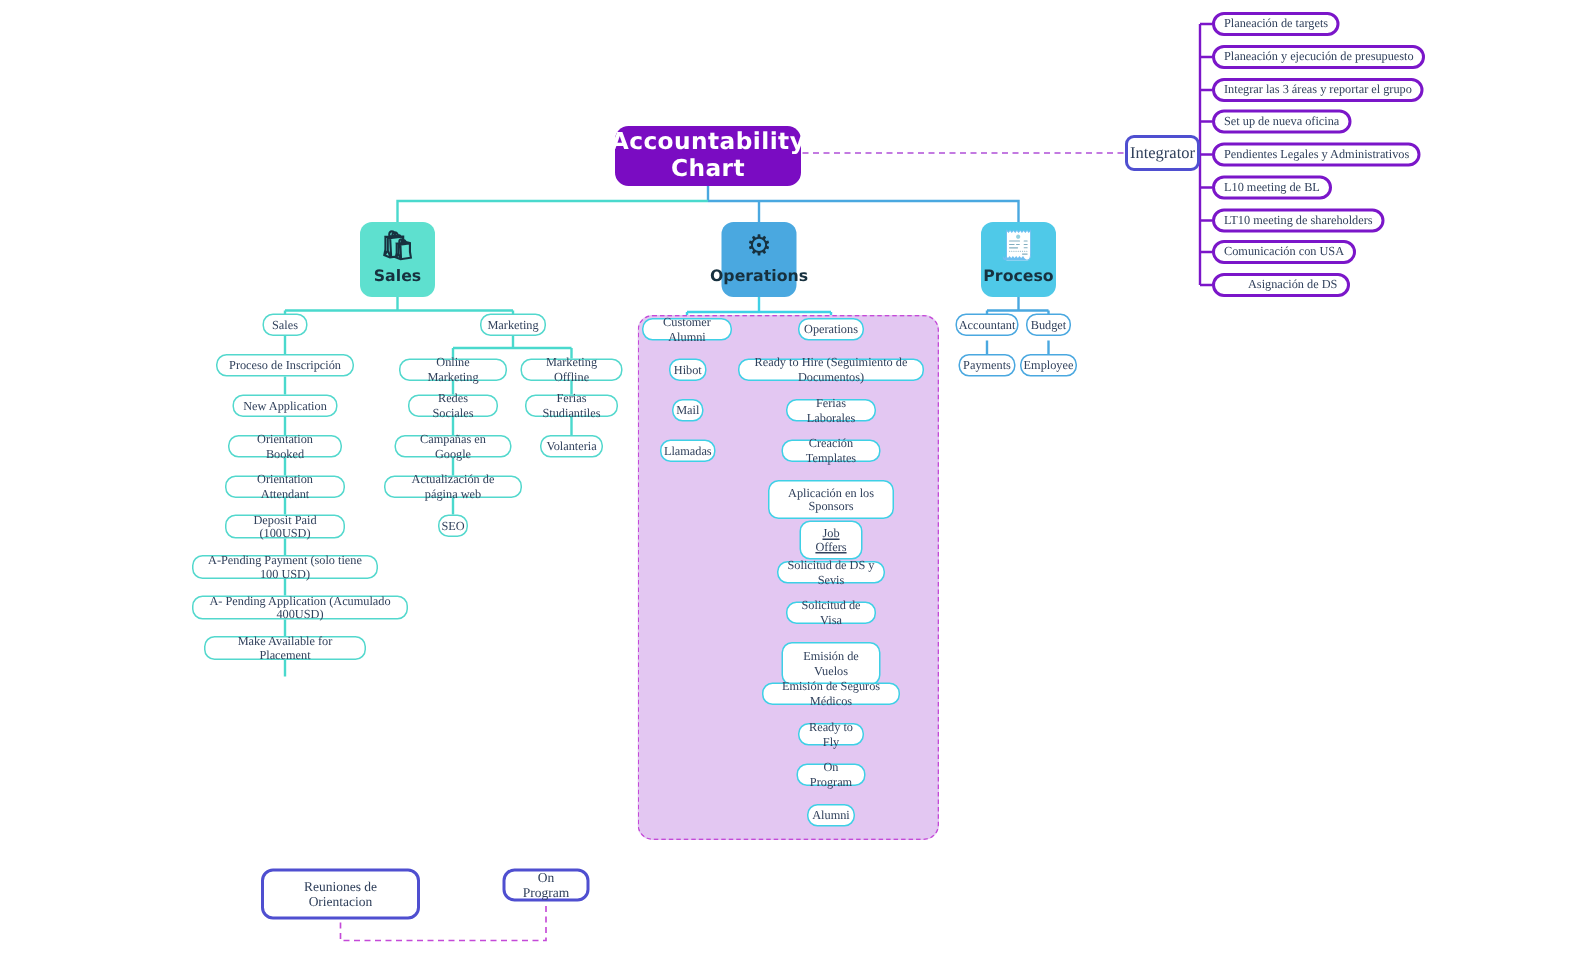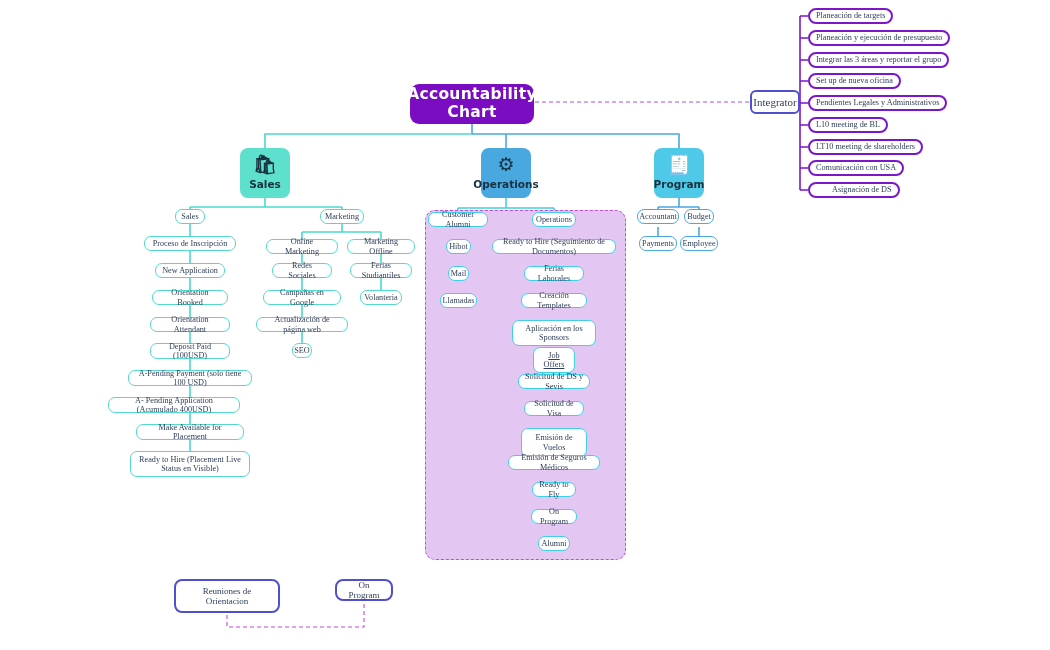--- a/index.html
+++ b/index.html
@@ -122,21 +122,21 @@
   <div class="node head" style="left:240px;top:148px;width:50px;height:50px;background:#5ee0cf;">
     <span class="emoji">🛍</span>
     <span>Sales</span>
   </div>
   <div class="node head" style="left:481px;top:148px;width:50px;height:50px;background:#4aa8e0;">
     <span class="emoji">⚙</span>
     <span>Operations</span>
   </div>
   <div class="node head" style="left:654px;top:148px;width:50px;height:50px;background:#4fc9e8;">
     <span class="emoji">🧾</span>
-    <span>Program</span>
+    <span>Proceso</span>
   </div>
 
   <div class="node pill" style="left:175px;top:209px;width:30px;height:15px;">
       <span>Sales</span>
     </div>
   <div class="node pill" style="left:144px;top:236px;width:92px;height:15px;">
       <span>Proceso de Inscripción</span>
     </div>
   <div class="node pill" style="left:155px;top:263px;width:70px;height:15px;">
       <span>New Application</span>
@@ -146,29 +146,26 @@
     </div>
   <div class="node pill" style="left:150px;top:317px;width:80px;height:15px;">
       <span>Orientation Attendant</span>
     </div>
   <div class="node pill" style="left:150px;top:343px;width:80px;height:16px;">
       <span>Deposit Paid (100USD)</span>
     </div>
   <div class="node pill" style="left:128px;top:370px;width:124px;height:16px;">
       <span>A-Pending Payment (solo tiene 100 USD)</span>
     </div>
-  <div class="node pill" style="left:108px;top:397px;width:132px;height:16px;">
+  <div class="node pill" style="left:128px;top:397px;width:144px;height:16px;">
       <span>A- Pending Application (Acumulado 400USD)</span>
     </div>
   <div class="node pill" style="left:136px;top:424px;width:108px;height:16px;">
       <span>Make Available for Placement</span>
     </div>
-  <div class="node pill wrap2" style="left:130px;top:451px;width:120px;height:26px;">
-      <span>Ready to Hire (Placement Live Status en Visible)</span>
-    </div>
 
   <div class="node pill" style="left:320px;top:209px;width:44px;height:15px;">
       <span>Marketing</span>
     </div>
   <div class="node pill" style="left:266px;top:239px;width:72px;height:15px;">
       <span>Online Marketing</span>
     </div>
   <div class="node pill" style="left:272px;top:263px;width:60px;height:15px;">
       <span>Redes Sociales</span>
     </div>

